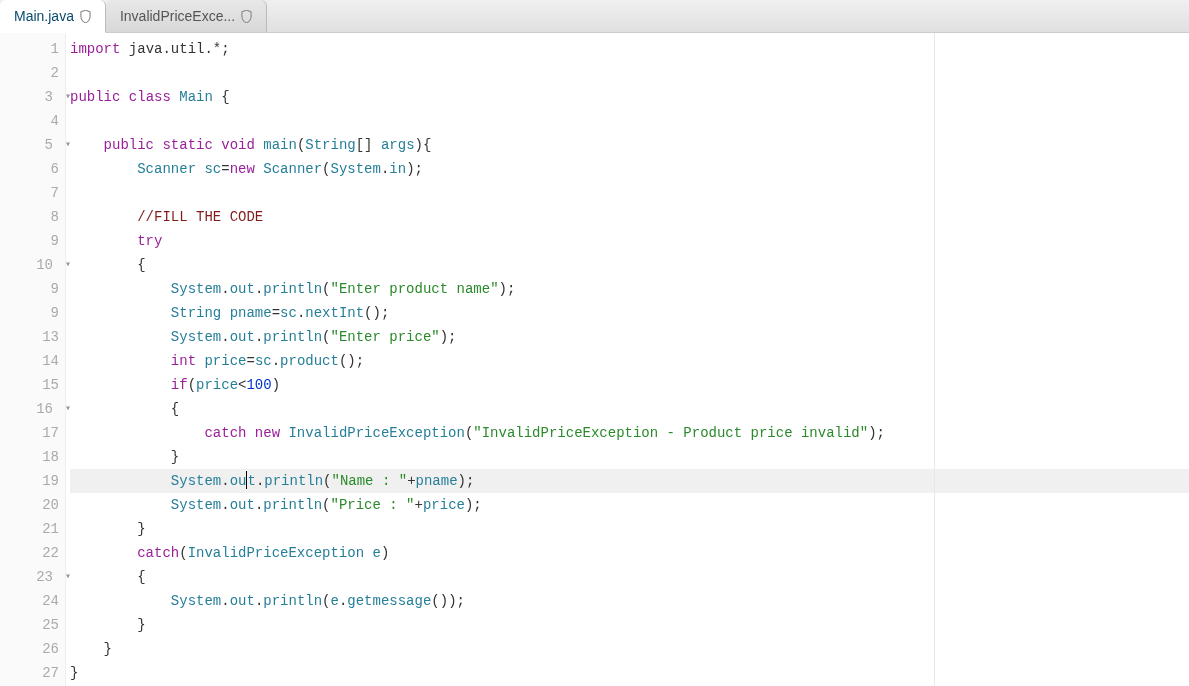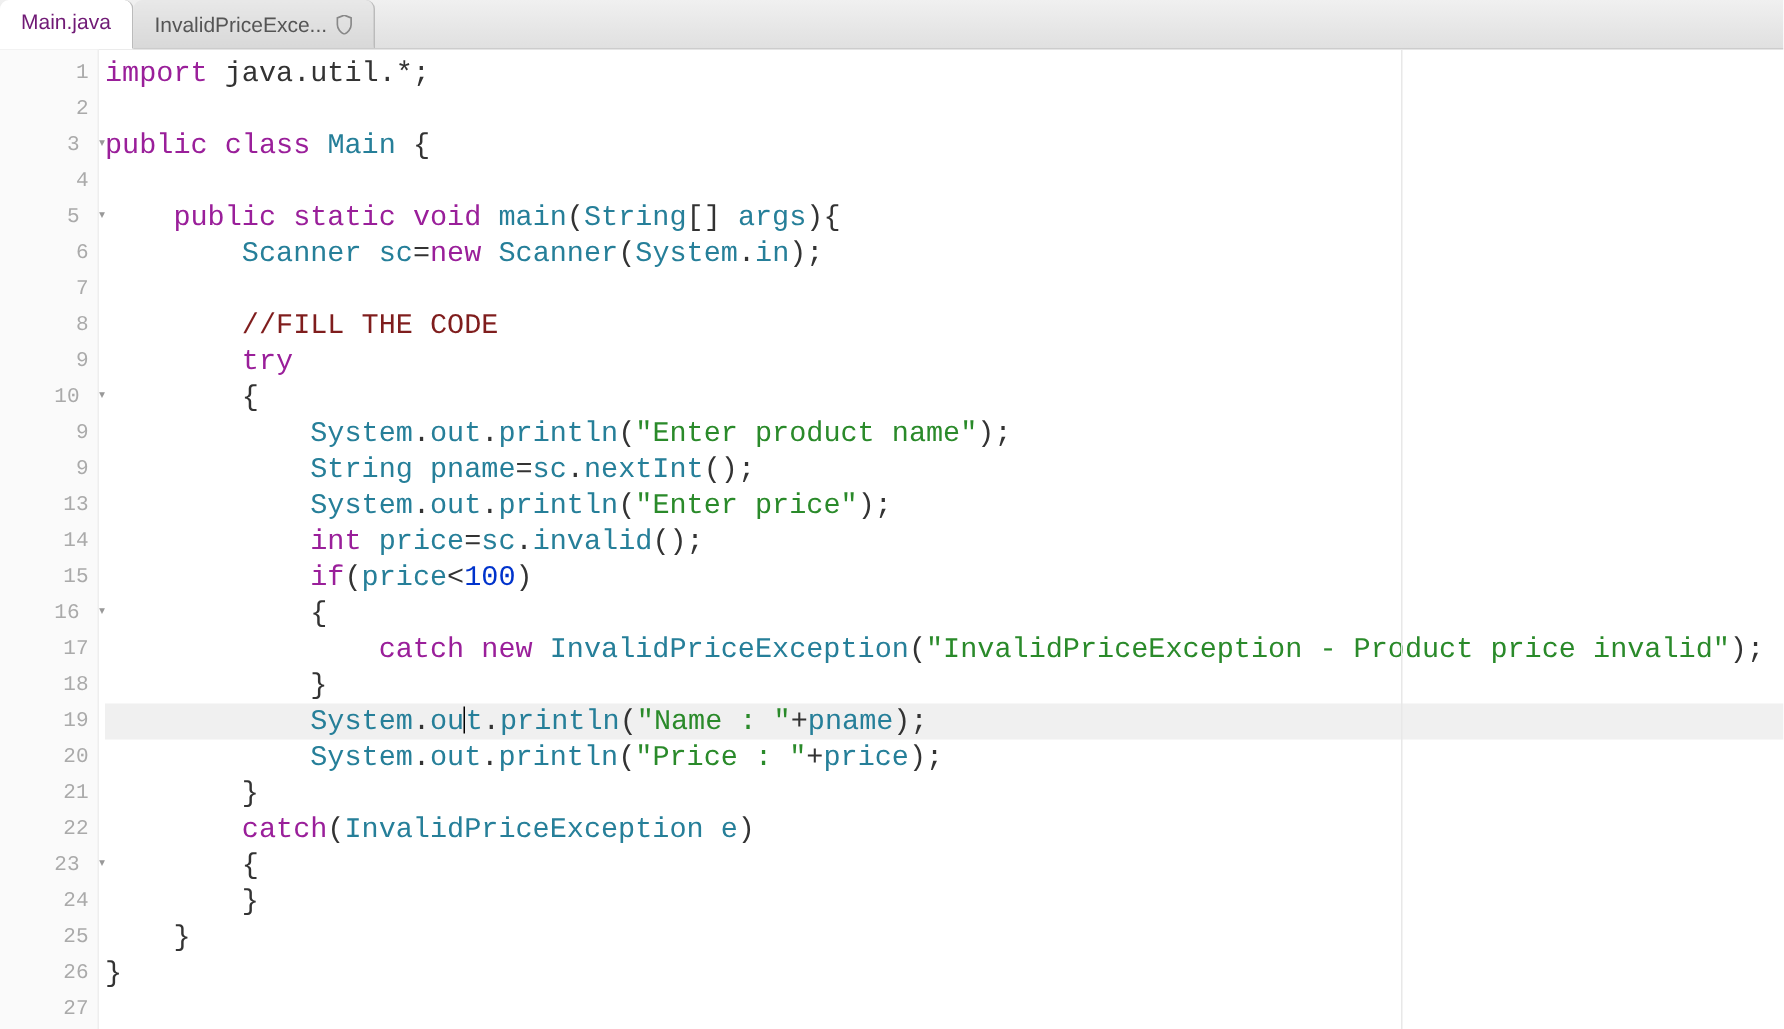--- a/index.html
+++ b/index.html
@@ -30,24 +30,23 @@
       border-top-left-radius: 6px;
       border-top-right-radius: 6px;
       cursor: pointer;
       font-family: Arial, sans-serif;
       font-size: 14px;
       color: #555;
       gap: 6px;
     }
     .tab.active {
       background: #fff;
-      color: #701a75;
+      color: #0c4a6e;
       border-bottom: 1px solid #fff;
       margin-bottom: -1px;
-      flex-direction: column;
     }
     .tab-shield {
       width: 11px;
       height: 13px;
     }
     .editor-container {
       display: flex;
       height: calc(100% - 33px);
       position: relative;
     }
@@ -79,21 +78,21 @@
     .code-area {
       flex: 1;
       padding-top: 4px;
       padding-left: 4px;
       position: relative;
     }
     .code-line {
       height: 24px;
       line-height: 24px;
       white-space: pre;
-      font-size: 19px;
+      font-size: 14px;
     }
     .code-line.highlight {
       background: #f0f0f0;
     }
     .kw { color: #9a1f9a; }
     .str { color: #2a8a2a; }
     .num { color: #0033cc; }
     .comment { color: #7f1d1d; }
     .ident { color: #267f99; }
     .plain { color: #333; }
@@ -185,29 +184,30 @@
       <div class="code-line">&nbsp;</div>
       <div class="code-line">    <span class="kw">public</span><span class="plain"> </span><span class="kw">static</span><span class="plain"> </span><span class="kw">void</span><span class="plain"> </span><span class="ident">main</span><span class="plain">(</span><span class="ident">String</span><span class="plain">[] </span><span class="ident">args</span><span class="plain">){</span></div>
       <div class="code-line">        <span class="ident">Scanner</span><span class="plain"> </span><span class="ident">sc</span><span class="plain">=</span><span class="kw">new</span><span class="plain"> </span><span class="ident">Scanner</span><span class="plain">(</span><span class="ident">System</span><span class="plain">.</span><span class="ident">in</span><span class="plain">);</span></div>
       <div class="code-line">&nbsp;</div>
       <div class="code-line">        <span class="comment">//FILL THE CODE</span></div>
       <div class="code-line">        <span class="kw">try</span></div>
       <div class="code-line">        <span class="plain">{</span></div>
       <div class="code-line">            <span class="ident">System</span><span class="plain">.</span><span class="ident">out</span><span class="plain">.</span><span class="ident">println</span><span class="plain">(</span><span class="str">"Enter product name"</span><span class="plain">);</span></div>
       <div class="code-line">            <span class="ident">String</span><span class="plain"> </span><span class="ident">pname</span><span class="plain">=</span><span class="ident">sc</span><span class="plain">.</span><span class="ident">nextInt</span><span class="plain">();</span></div>
       <div class="code-line">            <span class="ident">System</span><span class="plain">.</span><span class="ident">out</span><span class="plain">.</span><span class="ident">println</span><span class="plain">(</span><span class="str">"Enter price"</span><span class="plain">);</span></div>
-      <div class="code-line">            <span class="kw">int</span><span class="plain"> </span><span class="ident">price</span><span class="plain">=</span><span class="ident">sc</span><span class="plain">.</span><span class="ident">invalid</span><span class="plain">();</span></div>
+      <div class="code-line">            <span class="kw">int</span><span class="plain"> </span><span class="ident">price</span><span class="plain">=</span><span class="ident">sc</span><span class="plain">.</span><span class="ident">product</span><span class="plain">();</span></div>
       <div class="code-line">            <span class="kw">if</span><span class="plain">(</span><span class="ident">price</span><span class="plain">&lt;</span><span class="num">100</span><span class="plain">)</span></div>
       <div class="code-line">            <span class="plain">{</span></div>
       <div class="code-line">                <span class="kw">catch</span><span class="plain"> </span><span class="kw">new</span><span class="plain"> </span><span class="ident">InvalidPriceException</span><span class="plain">(</span><span class="str">"InvalidPriceException - Product price invalid"</span><span class="plain">);</span></div>
       <div class="code-line">            <span class="plain">}</span></div>
       <div class="code-line highlight">            <span class="ident">System</span><span class="plain">.</span><span class="ident">ou</span><span class="cursor"></span><span class="ident">t</span><span class="plain">.</span><span class="ident">println</span><span class="plain">(</span><span class="str">"Name : "</span><span class="plain">+</span><span class="ident">pname</span><span class="plain">);</span></div>
       <div class="code-line">            <span class="ident">System</span><span class="plain">.</span><span class="ident">out</span><span class="plain">.</span><span class="ident">println</span><span class="plain">(</span><span class="str">"Price : "</span><span class="plain">+</span><span class="ident">price</span><span class="plain">);</span></div>
       <div class="code-line">        <span class="plain">}</span></div>
       <div class="code-line">        <span class="kw">catch</span><span class="plain">(</span><span class="ident">InvalidPriceException</span><span class="plain"> </span><span class="ident">e</span><span class="plain">)</span></div>
       <div class="code-line">        <span class="plain">{</span></div>
+      <div class="code-line">            <span class="ident">System</span><span class="plain">.</span><span class="ident">out</span><span class="plain">.</span><span class="ident">println</span><span class="plain">(</span><span class="ident">e</span><span class="plain">.</span><span class="ident">getmessage</span><span class="plain">());</span></div>
       <div class="code-line">        <span class="plain">}</span></div>
       <div class="code-line">    <span class="plain">}</span></div>
       <div class="code-line"><span class="plain">}</span></div>
       <div class="code-line">&nbsp;</div>
     </div>
 </div>
 <div class="right-margin"></div>
 
 </body></html>

